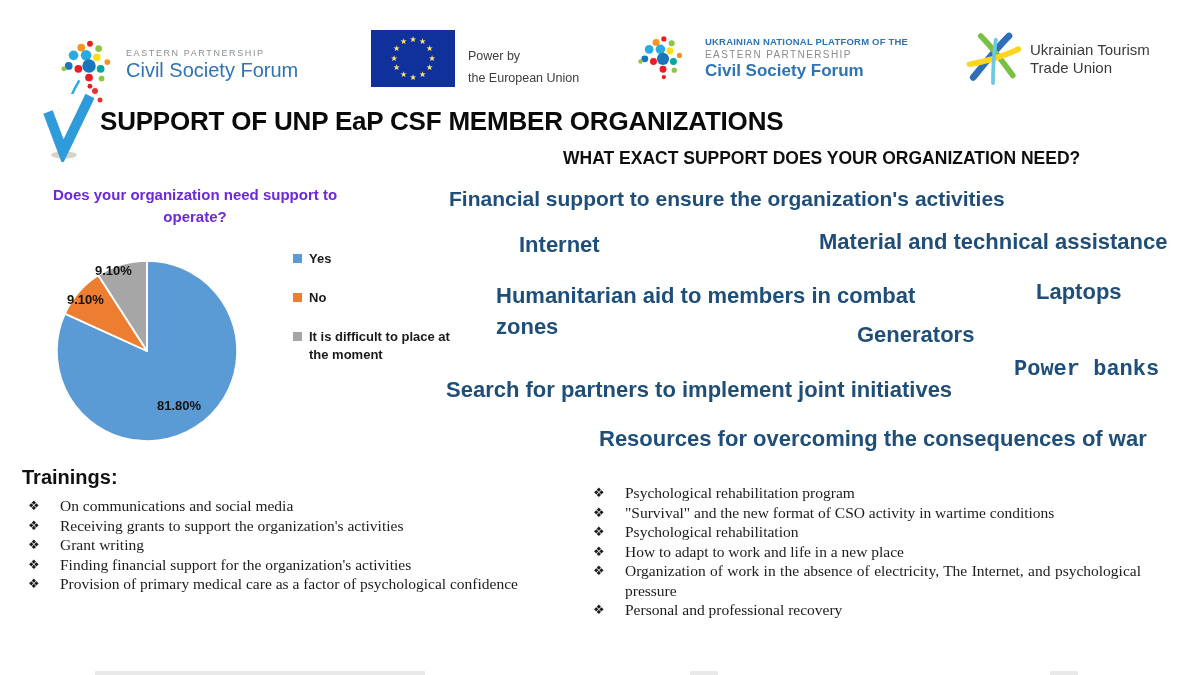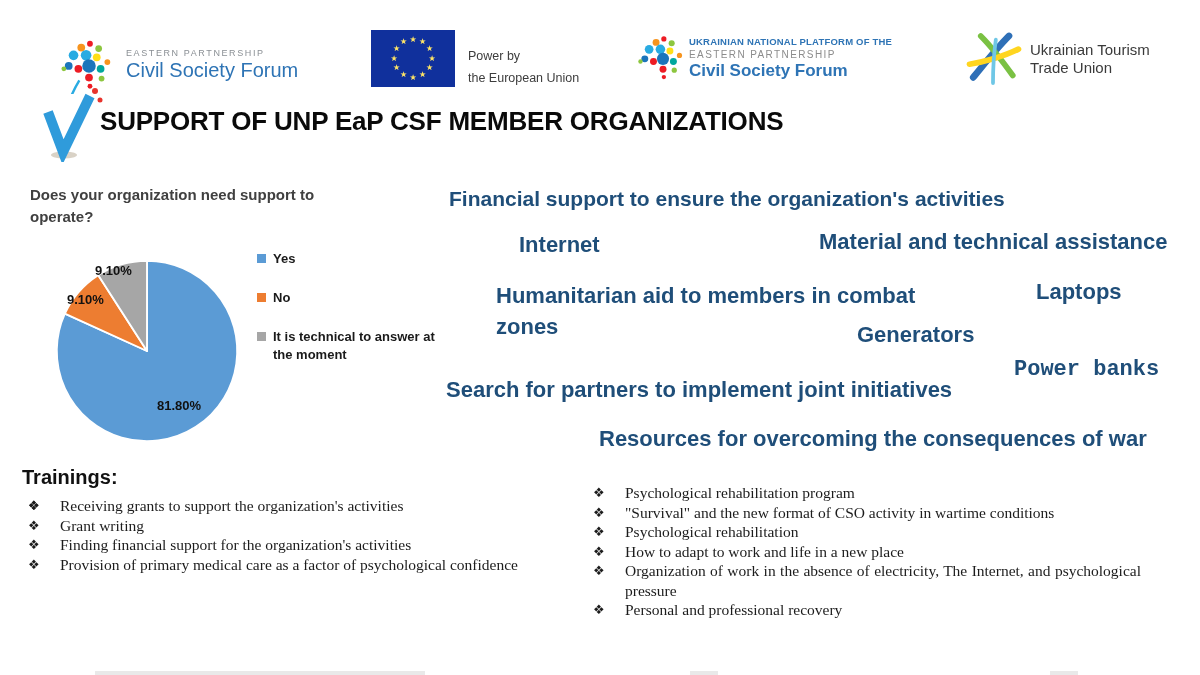--- a/index.html
+++ b/index.html
@@ -16,42 +16,42 @@
   .eap-logo { left:58px; top:36px; }
   .eap-text { margin-left:6px; }
   .eap-line1 { font-size:9px; letter-spacing:1.6px; color:#8a8f94; font-weight:400; }
   .eap-line2 { font-size:20px; color:var(--logo_blue); font-weight:400; margin-top:1px; }
 
   .eu-flag { left:371px; top:30px; width:84px; height:57px; background:var(--eu_flag_blue); }
   .eu-star { position:absolute; color:var(--eu_star_yellow); font-size:8px; line-height:8px; width:8px; text-align:center; transform:translate(-50%,-50%); }
   .eu-text { left:468px; top:45px; font-size:12.5px; color:#3d3d3d; line-height:22px; }
 
   .unp-logo { left:637px; top:32px; }
-  .unp-text { margin-left:0; }
+  .unp-text { margin-left:16px; }
   .unp-line1 { font-size:9.5px; font-weight:700; color:var(--logo_blue); letter-spacing:.2px; }
   .unp-line2 { font-size:10px; color:#8c8c8c; letter-spacing:1.4px; margin-top:2px; }
   .unp-line3 { font-size:17px; font-weight:700; color:var(--logo_blue); margin-top:1px; }
 
   .uttu-logo { left:960px; top:28px; }
   .uttu-text { margin-left:4px; font-size:15px; color:#3a3a3a; line-height:18px; font-weight:400; }
 
   
   .check-icon { left:40px; top:86px; }
   .page-title { left:100px; top:106px; font-size:26px; font-weight:700; color:#0a0a0a; letter-spacing:-0.2px; }
 
   
-  .chart-title { left:30px; top:184px; width:330px; 
-    font-size:15px; font-weight:700; color:#404040; line-height:22px; }
+  .chart-title { left:30px; top:184px; width:330px; text-align:center;
+    font-size:15px; font-weight:700; color:#6d28d9; line-height:22px; }
   .pie-wrap { left:52px; top:256px; width:190px; height:190px; }
   .pie-label { position:absolute; font-size:13px; font-weight:700; color:#111; }
   .lbl-gray   { left:95px;  top:263px; }
   .lbl-orange { left:67px;  top:292px; }
   .lbl-blue   { left:157px; top:398px; }
   .legend { left:257px; top:250px; width:195px; }
-  .leg-row { display:flex; margin-bottom:21px; }
+  .leg-row { display:flex; margin-bottom:21px;margin-left:36px; }
   .leg-marker { width:9px; height:9px; margin-top:4px; margin-right:7px; flex:0 0 9px; }
   .leg-label { font-size:13px; font-weight:700; color:#1a1a1a; line-height:18px; }
   .mk-yes { background:var(--pie_yes); }
   .mk-no { background:var(--pie_no); }
   .mk-diff { background:var(--pie_diff); }
 
   
   .needs-heading { left:563px; top:148px; font-size:17.5px; font-weight:700; color:#0f0f0f; }
   .need { position:absolute; font-weight:700; color:var(--accent_blue); font-size:22px; white-space:nowrap; }
   .need-financial   { left:449px;  top:187px; font-size:21px; }
@@ -199,37 +199,38 @@
     <div class="leg-row">
       <span class="leg-marker mk-yes"></span>
       <span class="leg-label">Yes</span>
     </div>
     <div class="leg-row">
       <span class="leg-marker mk-no"></span>
       <span class="leg-label">No</span>
     </div>
     <div class="leg-row">
       <span class="leg-marker mk-diff"></span>
-      <span class="leg-label">It is technical to answer at the moment</span>
-    </div>
-  </div>
-
+      <span class="leg-label">It is difficult to place at the moment</span>
+    </div>
+  </div>
+
+  <div class="abs needs-heading">WHAT EXACT SUPPORT DOES YOUR ORGANIZATION NEED?</div>
   <div class="need need-financial">Financial support to ensure the organization's activities</div>
   <div class="need need-internet">Internet</div>
   <div class="need need-material">Material and technical assistance</div>
   <div class="need need-humanitarian">Humanitarian aid to members in combat zones</div>
   <div class="need need-laptops">Laptops</div>
   <div class="need need-generators">Generators</div>
   <div class="need need-powerbanks">Power banks</div>
   <div class="need need-search">Search for partners to implement joint initiatives</div>
   <div class="need need-resources">Resources for overcoming the consequences of war</div>
 
   <div class="abs trainings-heading">Trainings:</div>
   <ul class="blist left-list">
-    <li><span class="blt">❖</span></li>
+    <li><span class="blt">❖</span><span>On communications and social media</span></li>
     <li><span class="blt">❖</span><span>Receiving grants to support the organization's activities</span></li>
     <li><span class="blt">❖</span><span>Grant writing</span></li>
     <li><span class="blt">❖</span><span>Finding financial support for the organization's activities</span></li>
     <li class="just"><span class="blt">❖</span><span>Provision of primary medical care as a factor of psychological confidence</span></li>
   </ul>
 
   <ul class="blist right-list">
     <li><span class="blt">❖</span><span>Psychological rehabilitation program</span></li>
     <li><span class="blt">❖</span><span>"Survival" and the new format of CSO activity in wartime conditions</span></li>
     <li><span class="blt">❖</span><span>Psychological rehabilitation</span></li>

